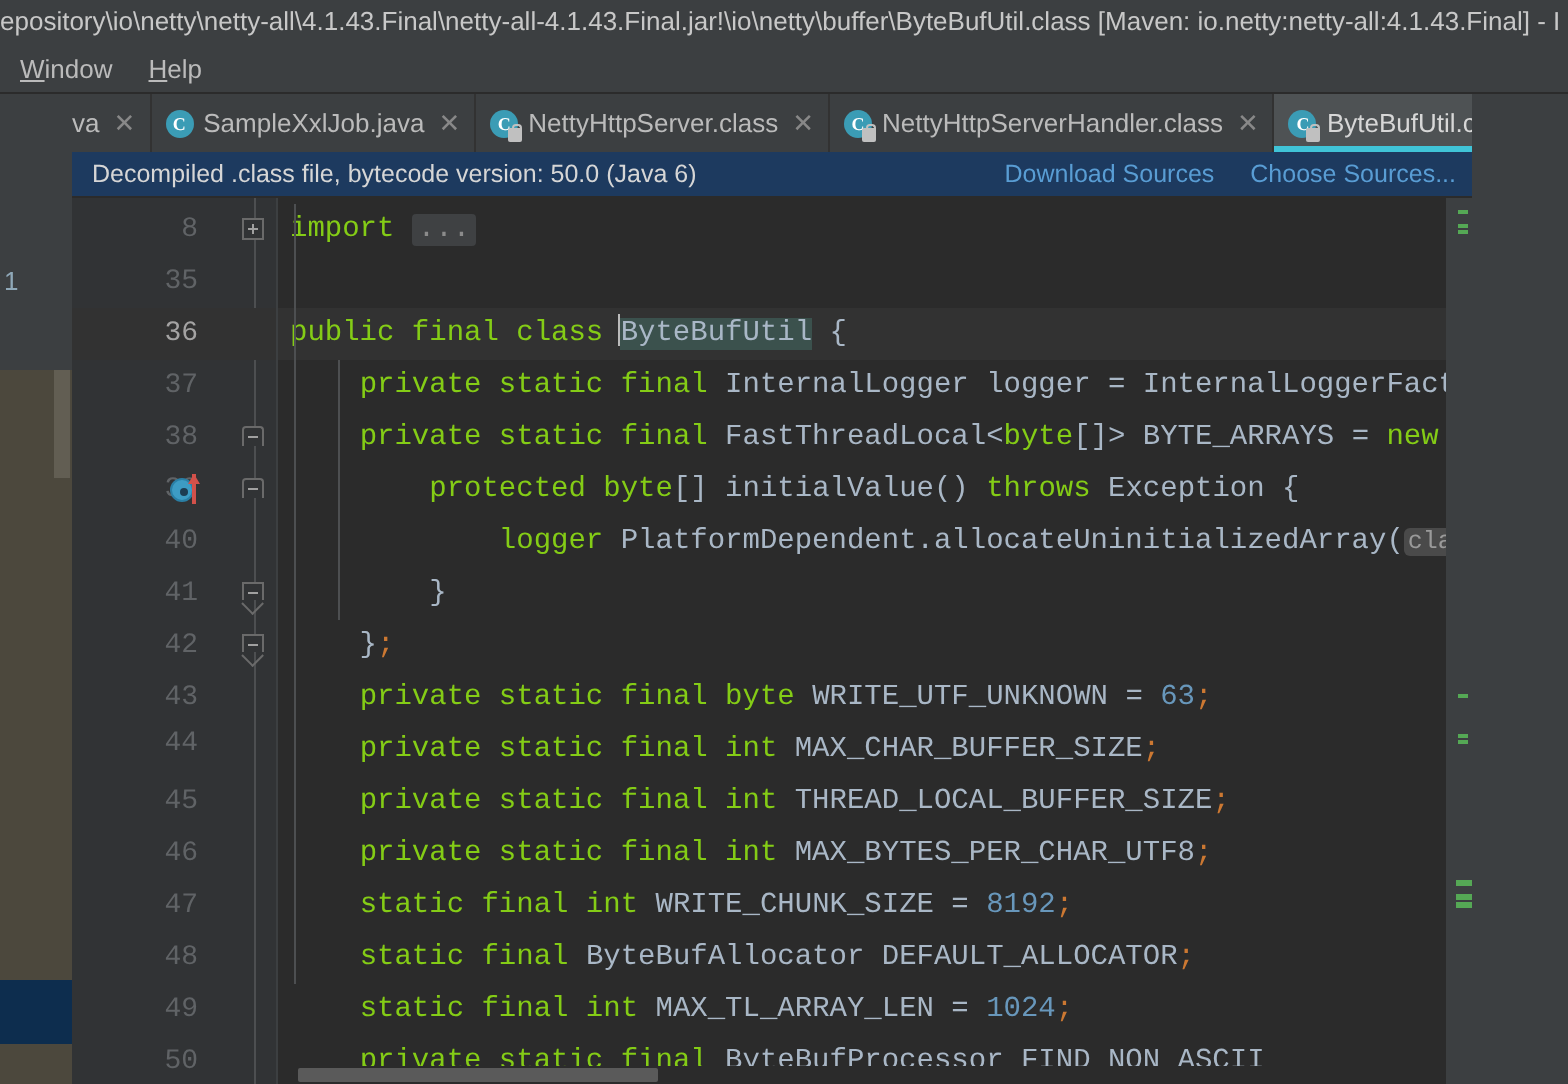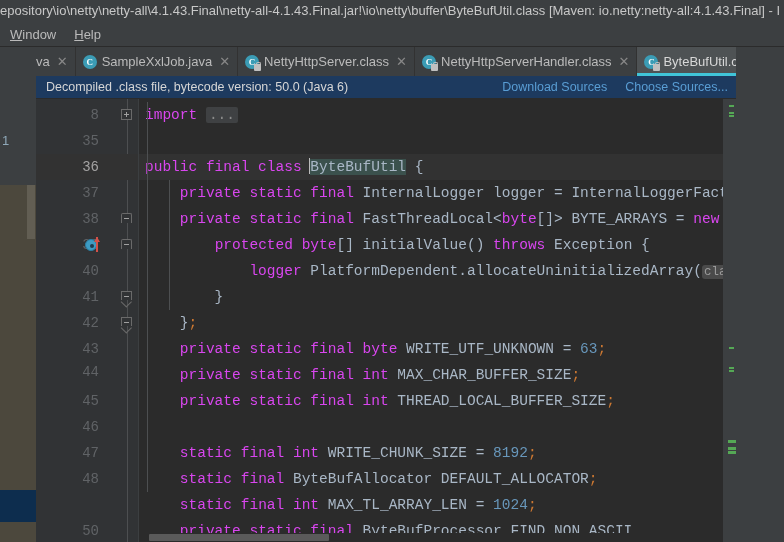--- a/index.html
+++ b/index.html
@@ -314,21 +314,21 @@
   .code {
     position: absolute;
     left: 0;
     white-space: pre;
     font-family: "Liberation Mono", monospace;
     font-size: 14.5px;
     line-height: 26px;
     color: #a9b7c6;
     padding-left: 6px;
   }
-  .kw { color: #d946ef; }
+  .kw { color: #84cc16; }
   .num { color: #6897bb; }
   .id  { color: #a9b7c6; }
   .punct { color: #cc7832; }
   .hint {
     background: #4a4a4a;
     color: #9a9a9a;
     border-radius: 3px;
     padding: 0 2px;
     font-size: 12.5px;
   }
@@ -523,20 +523,23 @@
           </div>
           <div class="row" style="top: 315px;">
             <div class="lnum">46</div>
           </div>
           <div class="row" style="top: 341px; padding-left: 32px;">
             <div class="lnum">47</div>
           </div>
           <div class="row" style="top: 367px;">
             <div class="lnum">48</div>
           </div>
+          <div class="row" style="top: 393px;">
+            <div class="lnum">49</div>
+          </div>
           <div class="row" style="top: 419px;">
             <div class="lnum">50</div>
           </div>
         </div>
       <div id="gutter-sep"></div>
       <div id="codearea">
           <div class="row" style="top: 3px;">
             <div class="code"><span class="kw">import </span><span class="ellipsis-fold">...</span></div>
           </div>
           <div class="row" style="top: 29px;">
@@ -564,20 +567,23 @@
             <div class="code"><span class="id">    }</span><span class="punct">;</span></div>
           </div>
           <div class="row" style="top: 237px; text-align: right;">
             <div class="code"><span class="id">    </span><span class="kw">private static final byte </span><span class="id">WRITE_UTF_UNKNOWN = </span><span class="num">63</span><span class="punct">;</span></div>
           </div>
           <div class="row" style="top: 263px;">
             <div class="code"><span class="id">    </span><span class="kw">private static final int </span><span class="id">MAX_CHAR_BUFFER_SIZE</span><span class="punct">;</span></div>
           </div>
           <div class="row" style="top: 289px;">
             <div class="code"><span class="id">    </span><span class="kw">private static final int </span><span class="id">THREAD_LOCAL_BUFFER_SIZE</span><span class="punct">;</span></div>
+          </div>
+          <div class="row" style="top: 315px;">
+            <div class="code"><span class="id">    </span><span class="kw">private static final int </span><span class="id">MAX_BYTES_PER_CHAR_UTF8</span><span class="punct">;</span></div>
           </div>
           <div class="row" style="top: 341px;">
             <div class="code"><span class="id">    </span><span class="kw">static final int </span><span class="id">WRITE_CHUNK_SIZE = </span><span class="num">8192</span><span class="punct">;</span></div>
           </div>
           <div class="row" style="top: 367px;">
             <div class="code"><span class="id">    </span><span class="kw">static final </span><span class="id">ByteBufAllocator DEFAULT_ALLOCATOR</span><span class="punct">;</span></div>
           </div>
           <div class="row" style="top: 393px;">
             <div class="code"><span class="id">    </span><span class="kw">static final int </span><span class="id">MAX_TL_ARRAY_LEN = </span><span class="num">1024</span><span class="punct">;</span></div>
           </div>

